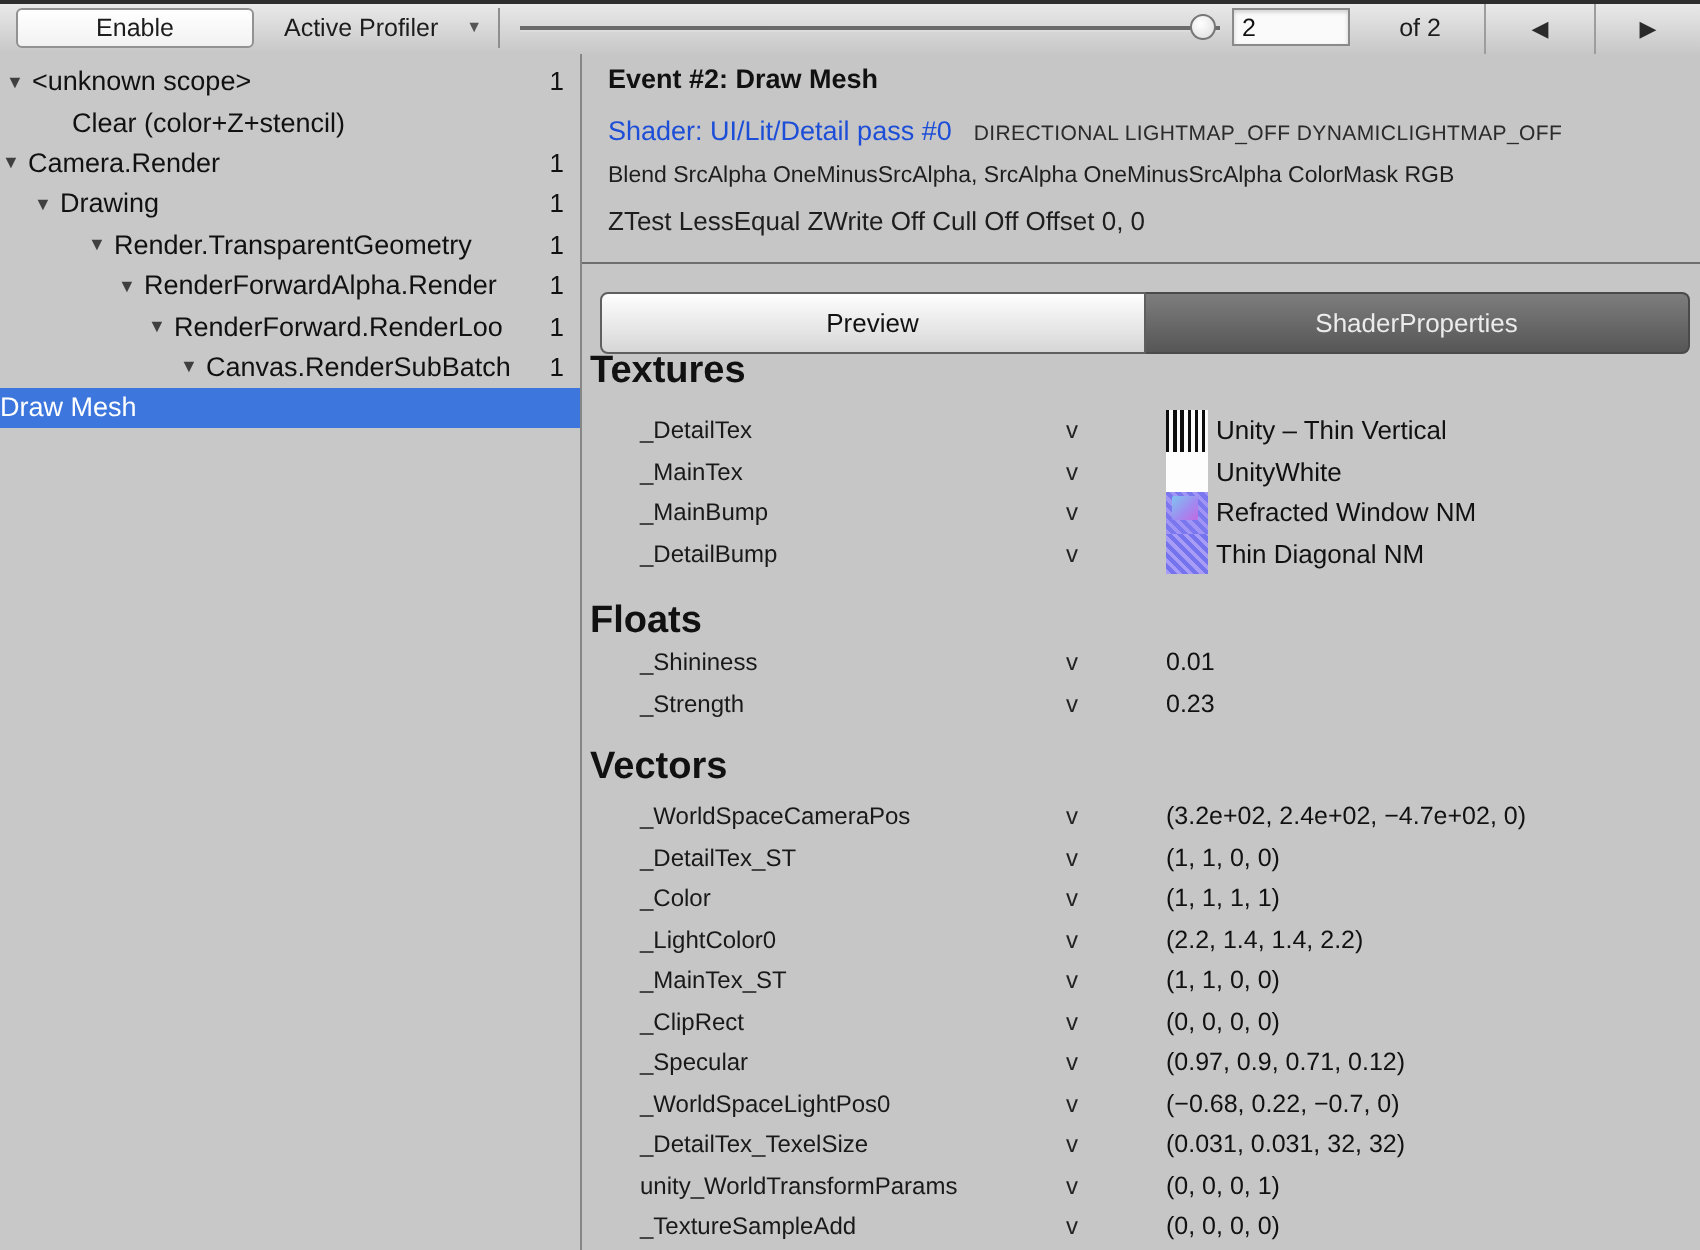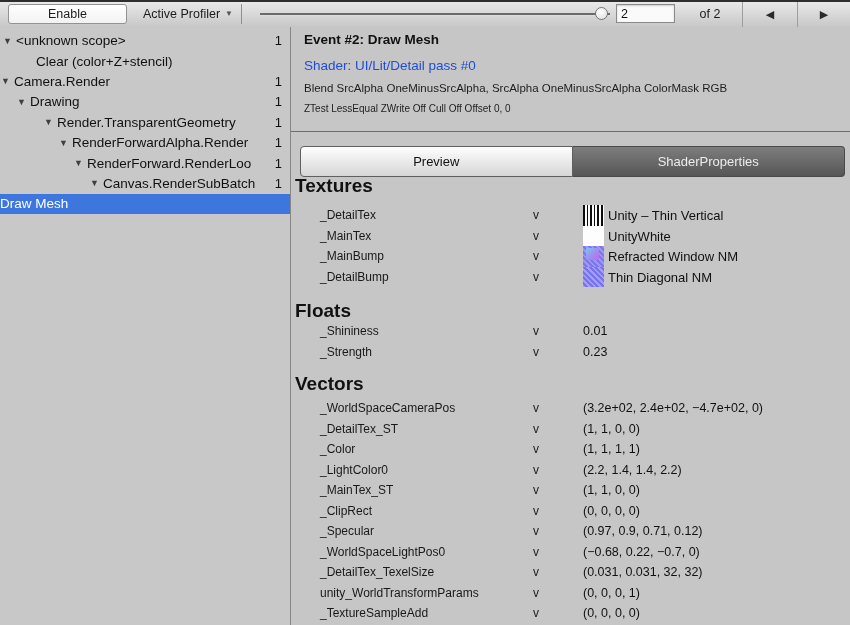--- a/index.html
+++ b/index.html
@@ -5,23 +5,23 @@
   html,body{margin:0;padding:0;width:850px;height:625px;overflow:hidden;
     font-family:"Liberation Sans",sans-serif;background:#c8c8c8;}
   .app{position:relative;width:850px;height:625px;}
   .topline{position:absolute;left:0;top:0;width:100%;height:2px;background:#2e2e2e;}
   
   .toolbar{position:absolute;left:0;top:2px;width:100%;height:25px;
     background:linear-gradient(#e9e9e9,#c7c7c7);border-bottom:1px solid #989898;text-decoration:underline;}
   .btn-enable{position:absolute;left:8px;top:2px;width:119px;height:20px;
     background:linear-gradient(#ffffff,#f2f2f2);border:1px solid #929292;border-radius:3px;
     font-family:inherit;font-size:12.5px;color:#1c1c1c;text-align:center;padding:0;}
-  .dropdown{position:absolute;left:120px;top:2px;width:122px;height:20px;
+  .dropdown{position:absolute;left:128px;top:2px;width:122px;height:20px;
     border-right:1px solid #8f8f8f;display:flex;align-items:center;
-    font-size:12.5px;color:#1c1c1c;padding-left:23px;box-sizing:border-box;cursor:default;}
+    font-size:12.5px;color:#1c1c1c;padding-left:14px;box-sizing:border-box;cursor:default;}
   .dd-arrow{position:absolute;right:8px;top:5px;font-size:8px;color:#555;}
   .slider{position:absolute;left:260px;top:0;width:352px;height:25px;}
   .slider .track{position:absolute;left:0;top:11px;width:350px;height:2px;background:#6a6a6a;
     border-bottom:1px solid #dcdcdc;}
   .slider .knob{position:absolute;left:335px;top:5px;width:13px;height:13px;border-radius:50%;
     background:radial-gradient(circle at 40% 35%,#ffffff,#dcdcdc);border:1px solid #767676;box-sizing:border-box;}
   .event-field{position:absolute;left:616px;top:2px;width:59px;height:19px;box-sizing:border-box;
     background:#fafafa;border:1px solid #8a8a8a;font-family:inherit;font-size:12.5px;color:#111;
     padding:0 0 0 4px;box-shadow:inset 0 1px 2px rgba(0,0,0,.18);}
   .of-label{position:absolute;left:682px;top:5px;width:56px;text-align:center;
@@ -42,21 +42,21 @@
   .trow .tcount{position:absolute;right:8px;top:0;height:20.4px;display:flex;align-items:center;
     font-size:13px;}
   
   .details{position:absolute;left:291px;top:0;width:559px;height:598px;background:#c6c6c6;}
   .d-title{position:absolute;left:13px;top:5px;font-size:13.5px;font-weight:bold;color:#111;}
   .d-shader{position:absolute;left:13px;top:31px;display:flex;align-items:baseline;gap:11px;
     white-space:nowrap;}
   .d-shader .sh{font-size:13.5px;color:#1d4ed8;}
   .d-shader .kw{font-size:10.5px;color:#2b2b2b;letter-spacing:.2px;}
   .d-blend{position:absolute;left:13px;top:55px;font-size:11.5px;color:#1e1e1e;white-space:nowrap;}
-  .d-ztest{position:absolute;left:13px;top:76px;font-size:10px;color:#1e1e1e;white-space:nowrap;}
+  .d-ztest{position:absolute;left:13px;top:76px;font-size:13px;color:#1e1e1e;white-space:nowrap;}
   .d-divider{position:absolute;left:0;top:104px;width:559px;height:1px;background:#6e6e6e;}
   .tabbar{position:absolute;left:9px;top:119px;width:545px;height:31px;display:flex;
     border-radius:4px;}
   .tab{flex:0 0 50%;display:flex;align-items:center;justify-content:center;font-size:13px;
     box-sizing:border-box;cursor:default;}
   .tab-light{background:linear-gradient(#fefefe,#d6d6d6);border:1px solid #5f5f5f;
     border-radius:4px 0 0 4px;color:#111;}
   .tab-dark{background:linear-gradient(#7d7d7d,#565656);border:1px solid #4a4a4a;border-left:none;
     border-radius:0 4px 4px 0;color:#ececec;}
   .sec-title{position:absolute;left:4px;font-size:19px;font-weight:bold;color:#111;}
@@ -140,20 +140,21 @@
         </div>
         <div class="trow selected" style="">
           <span class="tlabel">Draw Mesh</span>
         </div>
       </div>
 
     <div class="details">
       <div class="d-title">Event #2: Draw Mesh</div>
       <div class="d-shader">
         <span class="sh">Shader: UI/Lit/Detail pass #0</span>
+        <span class="kw">DIRECTIONAL LIGHTMAP_OFF DYNAMICLIGHTMAP_OFF</span>
       </div>
       <div class="d-blend">Blend SrcAlpha OneMinusSrcAlpha, SrcAlpha OneMinusSrcAlpha ColorMask RGB</div>
       <div class="d-ztest">ZTest LessEqual ZWrite Off Cull Off Offset 0, 0</div>
       <div class="d-divider"></div>
 
       <div class="tabbar">
         <div class="tab tab-light">Preview</div>
         <div class="tab tab-dark">ShaderProperties</div>
       </div>
 

